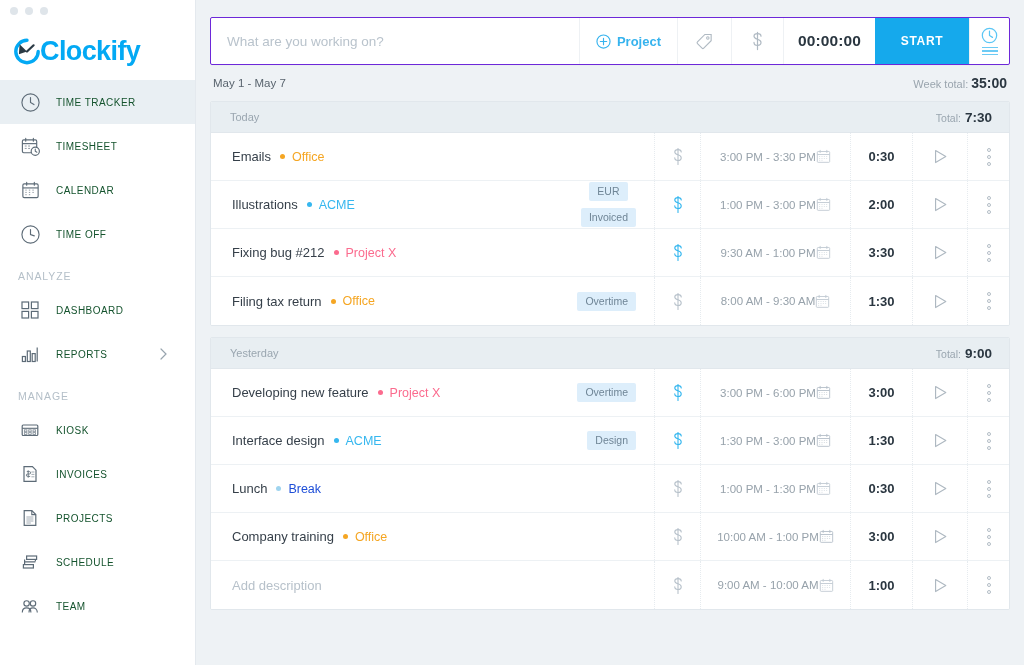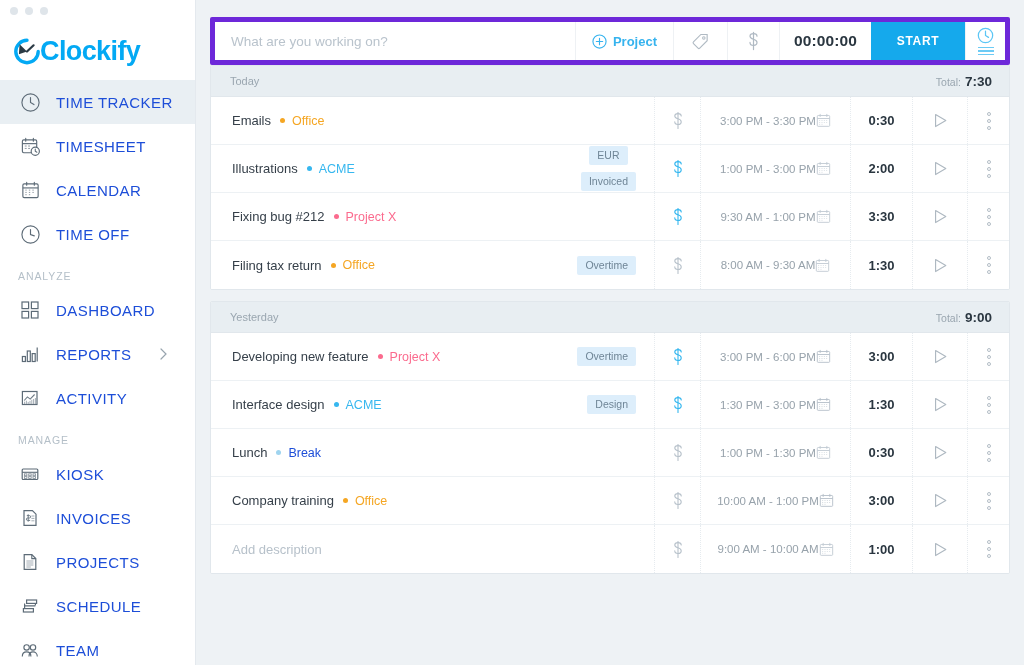--- a/index.html
+++ b/index.html
@@ -61,23 +61,23 @@
   }
   .nav-item.active { background: #e9eff3; }
   .nav-ico {
     width: 26px; height: 26px;
     flex: 0 0 26px;
     display: flex; align-items: center; justify-content: center;
     color: #5d6b77;
   }
   .nav-label {
     margin-left: 13px;
-    font-size: 15px;
+    font-size: 10px;
     letter-spacing: 0.45px;
-    color: #1d4ed8;
+    color: #14532d;
     font-weight: 400;
     white-space: nowrap;
   }
   .nav-chev {
     position: absolute;
     right: 28px;
     color: #98a4ae;
     font-size: 13px;
     line-height: 1;
   }
@@ -95,21 +95,21 @@
     background: #eef2f5;
     padding: 0 14px;
     overflow: hidden;
   }
 
   
   .timerbar {
     margin-top: 17px;
     height: 48px;
     background: #ffffff;
-    border: 5px solid #6d28d9;
+    border: 1px solid #6d28d9;
     border-radius: 2px;
     display: flex;
     align-items: stretch;
     box-shadow: 0 1px 1px rgba(0,0,0,0.02);
   }
   .timer-input {
     flex: 1;
     display: flex;
     align-items: center;
     padding-left: 16px;
@@ -363,30 +363,20 @@
         </svg>
       </span>
       <span class="nav-label">REPORTS</span>
       <span class="nav-chev">
         <svg width="7" height="12" viewBox="0 0 7 12">
             <path d="M1 1l5 5-5 5" fill="none" stroke="#98a4ae" stroke-width="1.2" stroke-linecap="round"></path>
           </svg>
       </span>
     </div>
 
-    <div class="nav-item">
-      <span class="nav-ico">
-        <svg width="20" height="20" viewBox="0 0 20 20">
-          <rect x="2.4" y="3.5" width="14.6" height="13" fill="none" stroke="#5d6b77" stroke-width="1.2"></rect>
-          <path d="M4.2 12.5l3.2-3.6 2.8 2.2 4.4-4.6" fill="none" stroke="#6d7a85" stroke-width="1.1"></path>
-          <path d="M4.6 16v-2.3M6.4 16v-3.3M8.2 16v-2.1M10 16v-3.1M11.8 16v-4.2M13.6 16v-5M15.4 16v-6" stroke="#9aa4ad" stroke-width="0.9"></path>
-        </svg>
-      </span>
-      <span class="nav-label">ACTIVITY</span>
-    </div>
 
     <div class="nav-section">MANAGE</div>
 
     <div class="nav-item">
       <span class="nav-ico">
         <svg width="20" height="20" viewBox="0 0 20 20">
           <rect x="2.2" y="5" width="15.6" height="10.5" rx="1" fill="none" stroke="#5d6b77" stroke-width="1.2"></rect>
           <path d="M2.2 8.3h15.6" stroke="#5d6b77" stroke-width="1.1"></path>
           <rect x="4.4" y="9.8" width="2.5" height="1.9" fill="none" stroke="#8b959e" stroke-width="0.9"></rect>
           <rect x="8.7" y="9.8" width="2.5" height="1.9" fill="none" stroke="#8b959e" stroke-width="0.9"></rect>
@@ -484,20 +474,26 @@
             </svg>
         </span>
         <span class="mode-lines">
             <i></i>
             <i></i>
             <i></i>
           </span>
       </div>
     </div>
 
+    <div class="weekrow">
+      <div class="week-range">May 1 - May 7</div>
+      <div class="week-total">
+        <span>Week total:</span><b>35:00</b>
+      </div>
+    </div>
 
     <section class="daygroup">
       <div class="dayhead">
         <span class="dayhead-label">Today</span>
         <span class="dayhead-total">
           <span>Total:</span><b>7:30</b>
         </span>
       </div>
 
       <div class="entry">

